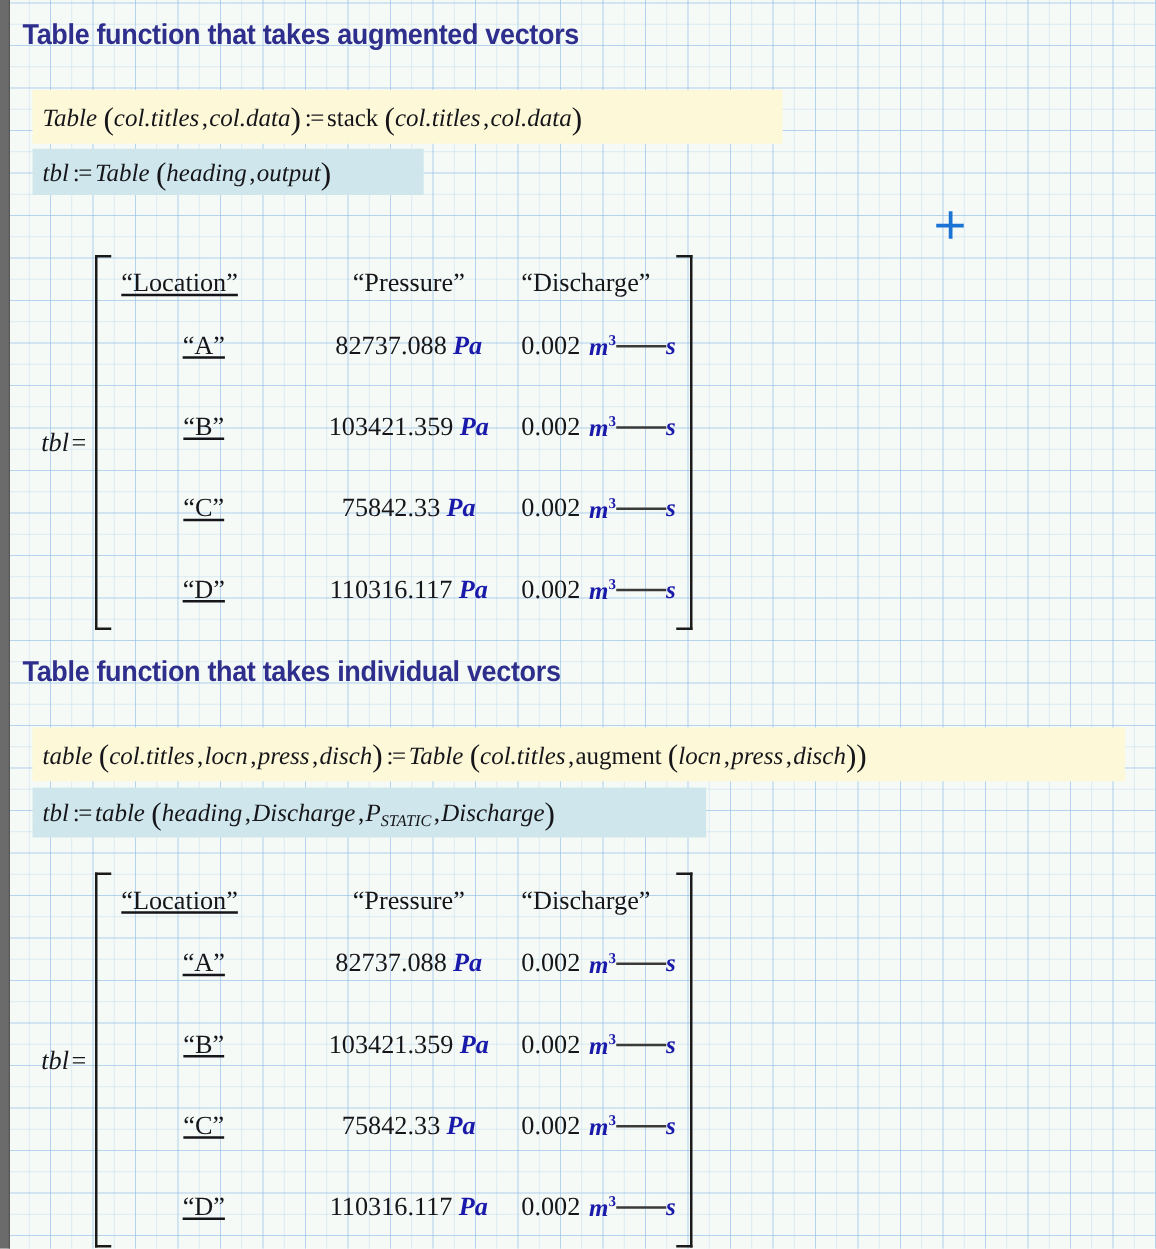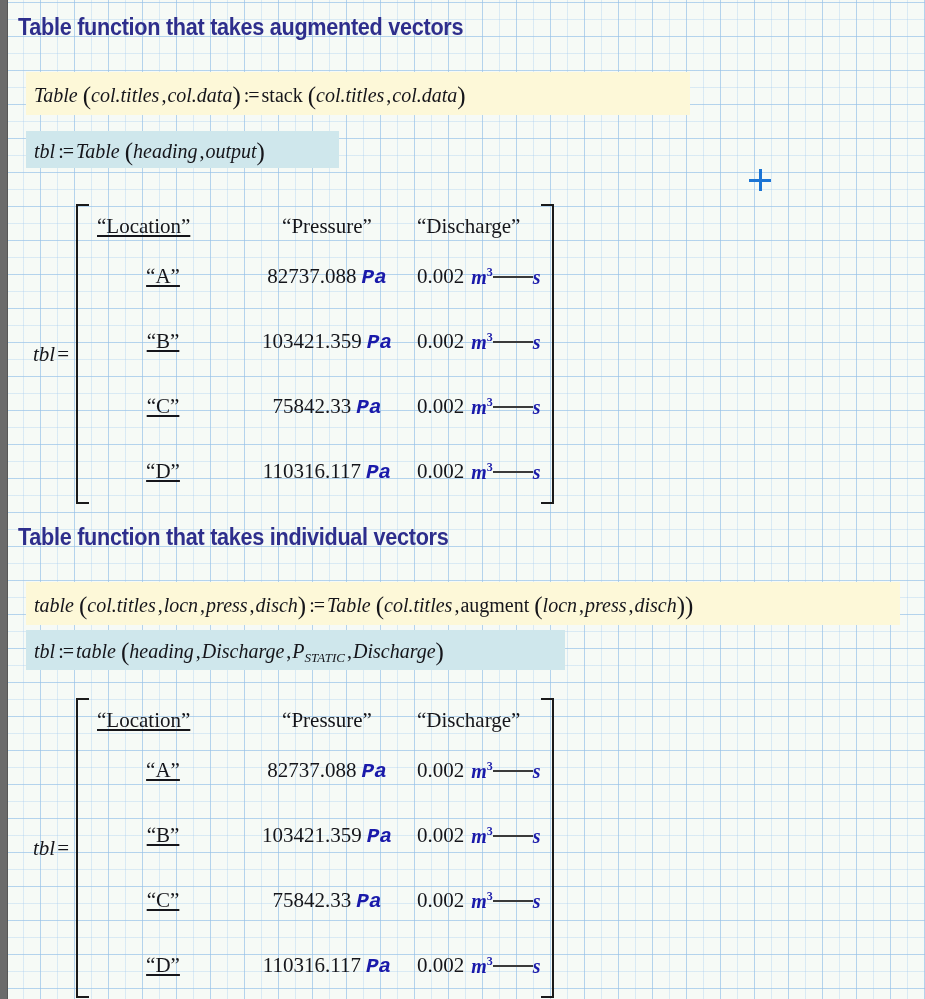--- a/index.html
+++ b/index.html
@@ -130,21 +130,21 @@
 
   td.c-loc  { width: 140px; text-align: center; padding-left: 14px; text-decoration: underline; }
   td.c-pres { width: 180px; text-align: right;  padding-right: 4px; }
   td.c-disc { width: 114px; text-align: left;   padding-left: 6px; }
 
   td.c-loc.hdrcell  { text-align: left; padding-left: 8px; }
   td.c-pres.hdrcell { text-align: center; padding-right: 0; }
   td.c-disc.hdrcell { text-align: left; padding-left: 0; }
 
   .unit {
-    font-family: Liberation Mono, monospace;
+    font-family: Liberation Serif, serif;
     font-style: italic;
     font-weight: bold;
     color: #1a1aaa;
   }
   .pres-cell { display: inline-block; }
   .pres-num { padding-right: 5px; text-align: right; }
 
   .disc-cell {
     display: inline-flex;
     align-items: center;
@@ -196,27 +196,27 @@
 </style>
 </head>
 <body>
 
 <div id="worksheet">
 
   <div id="left-gutter"></div>
 
   <div class="section-heading" style="left:18px; top:14px;">Table function that takes augmented vectors</div>
 
-  <div class="mathbox def" style="left:26px; top:72px; width:664px; height:43px; padding-left:8px;">
+  <div class="mathbox def" style="left:26px; top:72px; width:600px; height:43px; padding-left:8px;">
     <span class="math">
       <span class="it">Table</span><span class="paren"> (</span><span class="it">col.titles</span><span class="comma">,</span><span class="it">col.data</span><span class="paren">)</span><span class="defeq">:=</span><span class="up">stack</span><span class="paren"> (</span><span class="it">col.titles</span><span class="comma">,</span><span class="it">col.data</span><span class="paren">)</span>
     </span>
   </div>
 
-  <div class="mathbox assign" style="left:26px; top:119px; width:313px; height:37px; padding-left:8px;margin-top:12px;">
+  <div class="mathbox assign" style="left:26px; top:119px; width:313px; height:37px; padding-left:8px;">
     <span class="math">
       <span class="it">tbl</span><span class="defeq">:=</span><span class="it">Table</span><span class="paren"> (</span><span class="it">heading</span><span class="comma">,</span><span class="it">output</span><span class="paren">)</span>
     </span>
   </div>
 
   <div id="crosshair" style="left:749px; top:169px;">
     <div class="h"></div>
     <div class="v"></div>
   </div>
 

